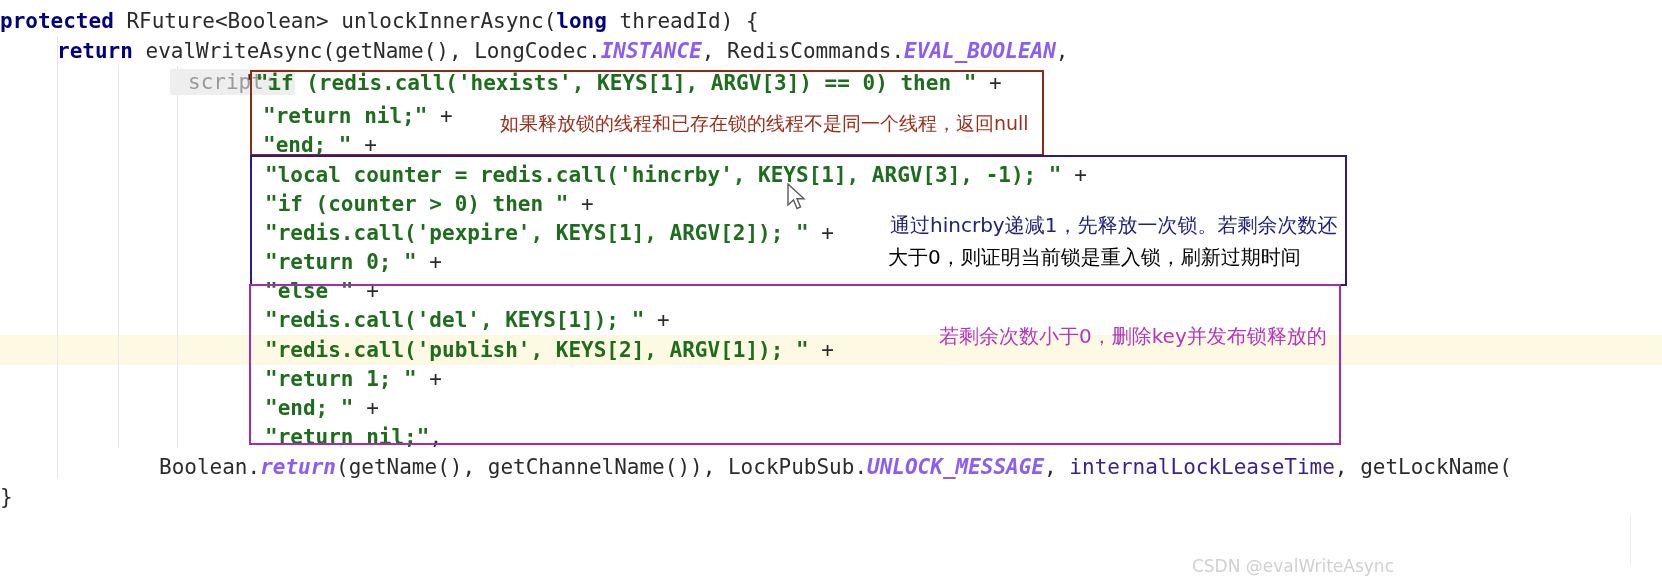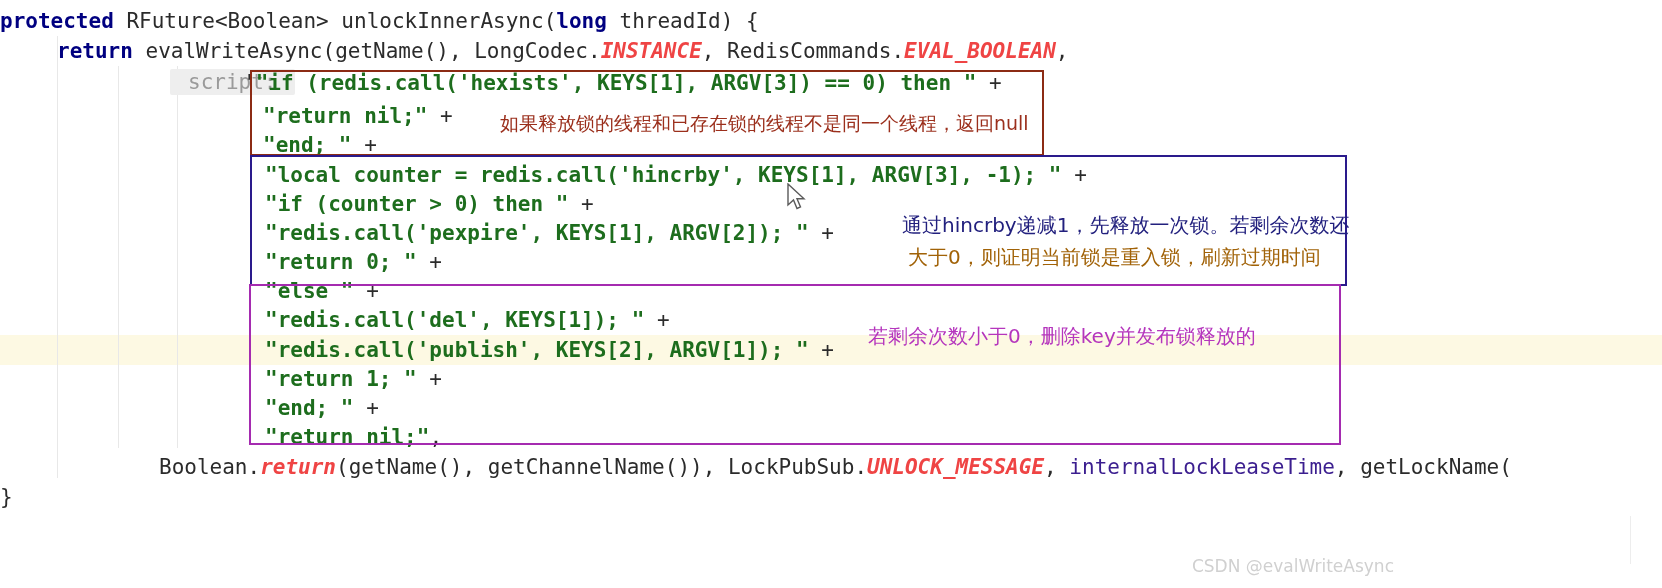--- a/index.html
+++ b/index.html
@@ -45,21 +45,21 @@
     position: absolute;
     white-space: pre;
     font-family: "DejaVu Sans Mono", "Liberation Mono", monospace;
     font-size: 21px;
     line-height: 30px;
     letter-spacing: 0px;
     color: #2b2b2b;
   }
   .kw      { color: #000080; font-weight: bold; }
   .plain   { color: #2b2b2b; }
-  .static  { color: #ef4444; font-style: italic; font-weight: bold; }
+  .static  { color: #8b5cf6; font-style: italic; font-weight: bold; }
   .field   { color: #3b1e8f; font-weight: normal; }
   .str     { color: #1d6d1d; font-weight: bold; }
 
   
   .script-label {
     position: absolute;
     font-family: "DejaVu Sans Mono", "Liberation Mono", monospace;
     font-size: 21px;
     line-height: 26px;
     color: #9a9a9a;
@@ -161,24 +161,24 @@
   <div class="code-line" style="left:0px; top:482px;"><span class="plain">}</span></div>
 
   <div class="ann-box red" style="left: 250px; top: 70px; width: 794px; height: 86px; border-color: rgb(140, 43, 20);"></div>
 
   <div class="ann-box navy" style="left: 250px; top: 155px; width: 1097px; height: 131px; border-color: rgb(42, 26, 140);"></div>
 
   <div class="ann-box purple" style="left: 249px; top: 284px; width: 1092px; height: 161px; border-color: rgb(165, 43, 176);"></div>
 
   <div class="ann-text red" style="left: 500px; top: 107px; color: rgb(155, 47, 28); text-align: center;">如果释放锁的线程和已存在锁的线程不是同一个线程，返回null</div>
 
-  <div class="ann-text navy" style="left: 890px; top: 209px; color: rgb(34, 32, 126); margin-left: 12px;">通过hincrby递减1，先释放一次锁。若剩余次数还</div>
-  <div class="ann-text navy" style="left: 908px; top: 241px; color: #a16207;">大于0，则证明当前锁是重入锁，刷新过期时间</div>
+  <div class="ann-text navy" style="left: 890px; top: 209px; color: rgb(34, 32, 126);">通过hincrby递减1，先释放一次锁。若剩余次数还</div>
+  <div class="ann-text navy" style="left: 888px; top: 241px; color: #000000;">大于0，则证明当前锁是重入锁，刷新过期时间</div>
 
-  <div class="ann-text purple" style="left: 868px; top: 320px; color: rgb(181, 54, 189);">若剩余次数小于0，删除key并发布锁释放的</div>
+  <div class="ann-text purple" style="left: 939px; top: 320px; color: rgb(181, 54, 189);">若剩余次数小于0，删除key并发布锁释放的</div>
 
   <svg id="cursor" style="left:787px; top:183px;" width="22" height="30" viewBox="0 0 22 30">
     <polygon points="1,1 1,22 6.5,17 10,25.5 13.5,24 10,15.8 17,15.8" fill="#ffffff" stroke="#5a5a5a" stroke-width="1.4"></polygon>
   </svg>
 
   <div id="watermark">CSDN @evalWriteAsync</div>
 
 </div>
 
 </body></html>

